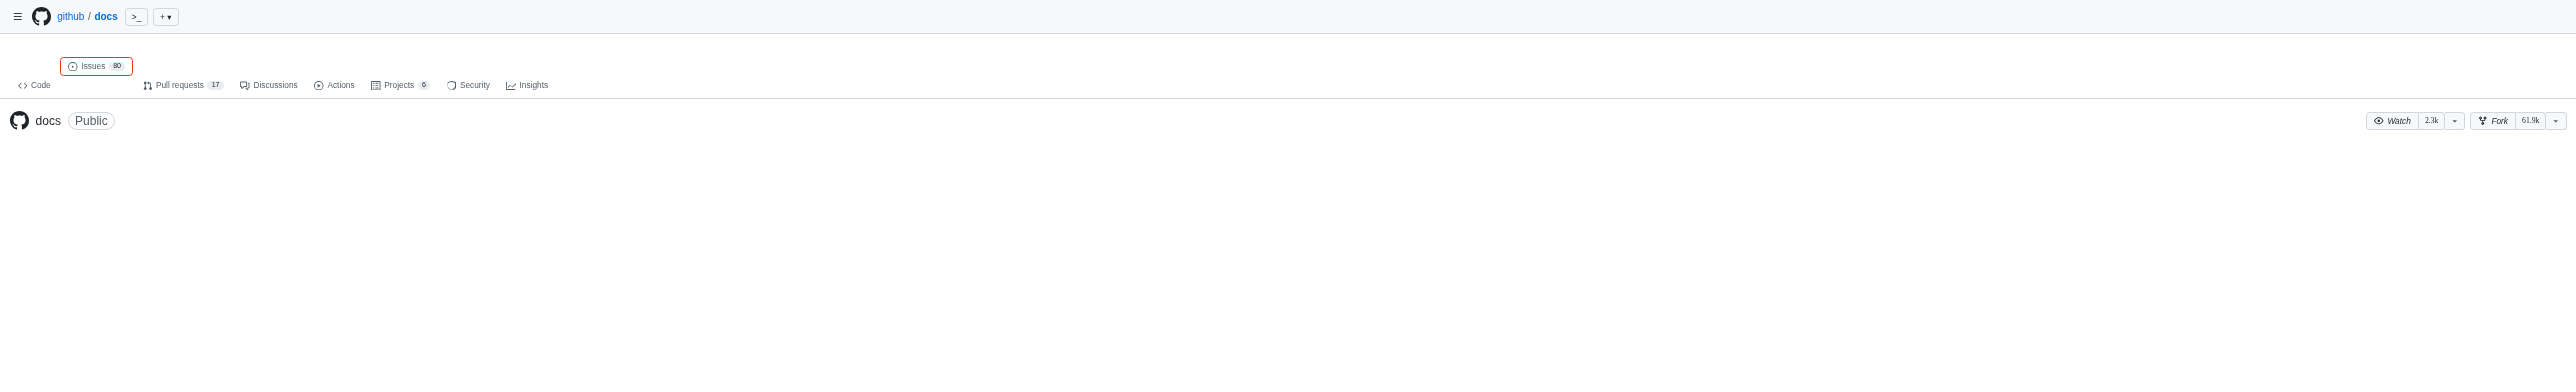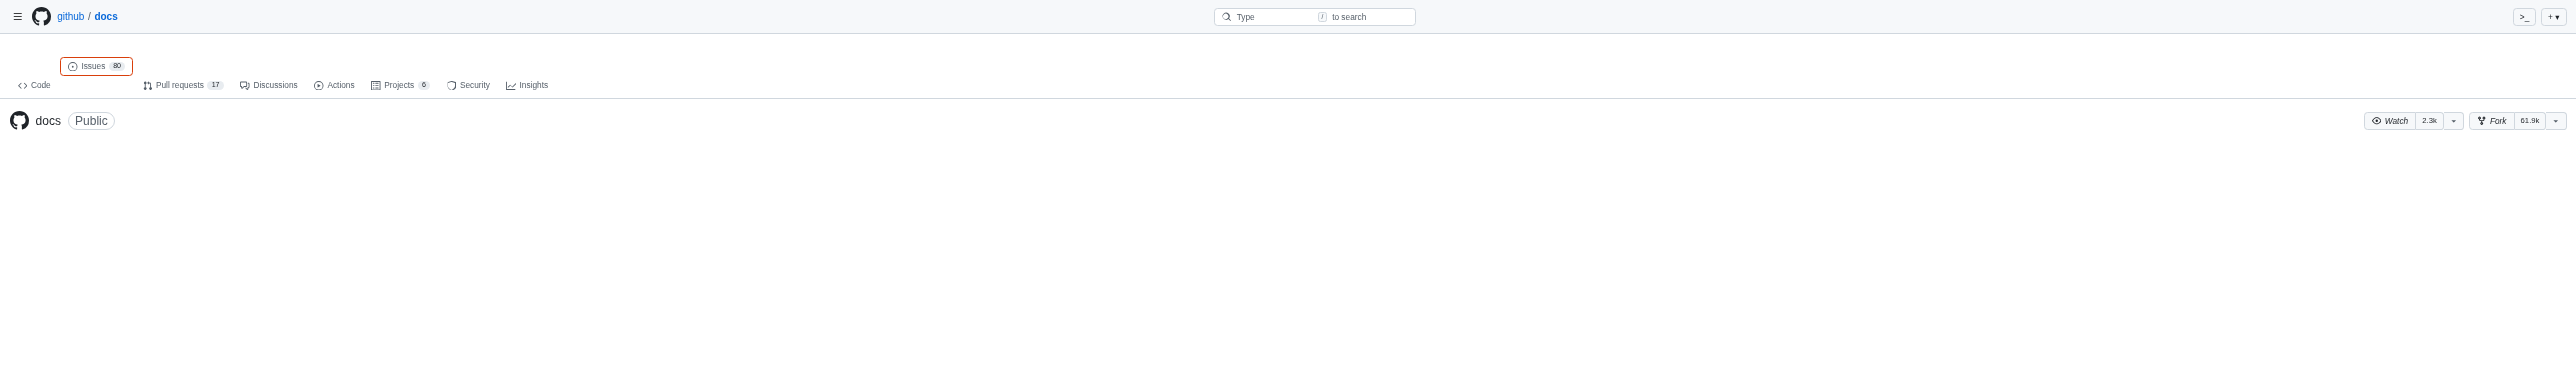--- a/index.html
+++ b/index.html
@@ -223,20 +223,21 @@
       align-items: center;
       background: #f6f8fa;
       border: 0.6px solid #d0d7de;
       border-left: none;
       border-radius: 0 3.6px 3.6px 0;
       padding: 3px 6px;
       cursor: pointer;
       font-size: 7.7px;
       font-weight: 500;
       color: #1f2328;
+      font-family: Liberation Serif, serif;
     }
 
     .dropdown-chevron {
       display: flex;
       align-items: center;
       background: #f6f8fa;
       border: 0.6px solid #d0d7de;
       border-left: none;
       border-radius: 0 3.6px 3.6px 0;
       padding: 3px 4.8px;
@@ -264,30 +265,20 @@
       </svg>
     </span>
 
     <div class="repo-path">
       <span class="owner">github</span>
       <span class="separator">/</span>
       <span class="repo-name">docs</span>
     </div>
   </div>
 
-  <div class="navbar-center">
-    <div class="search-bar">
-      <svg width="9.5" height="9.5" viewBox="0 0 16 16" style="color:#57606a">
-        <path d="M10.68 11.74a6 6 0 01-7.922-8.982 6 6 0 018.982 7.922l3.04 3.04a.749.749 0 01-.326 1.275.749.749 0 01-.734-.215zm-1.347-1.025a4.5 4.5 0 10-6.18-6.547 4.5 4.5 0 006.18 6.547z"></path>
-      </svg>
-      <span class="search-text">Type</span>
-      <span class="search-kbd">/</span>
-      <span class="search-text"> to search</span>
-    </div>
-  </div>
 
   <div class="navbar-right">
     <button class="terminal-btn">
       <span>&gt;_</span>
     </button>
     <button class="add-btn">
       <span>+</span>
       <span>▾</span>
     </button>
   </div>

